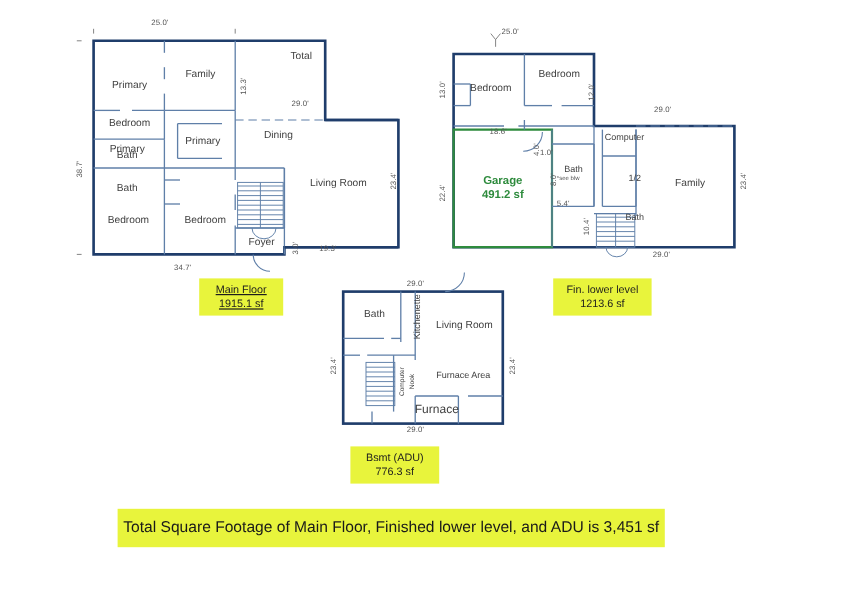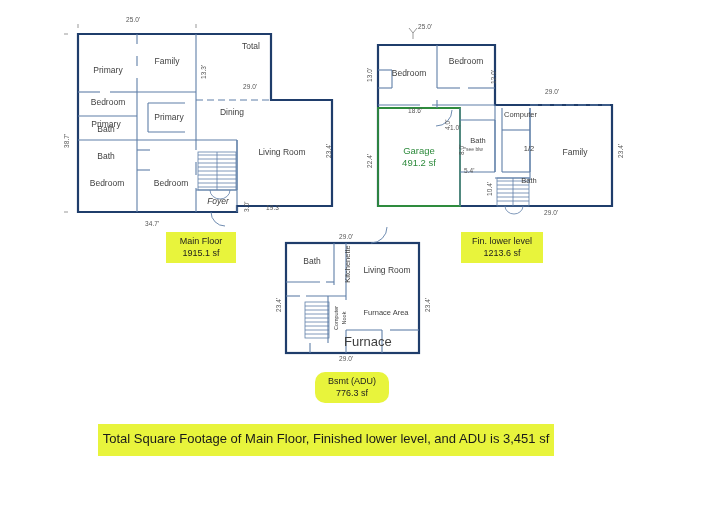--- a/index.html
+++ b/index.html
@@ -48,20 +48,21 @@
   .room-label.vert {
     transform-origin: left top;
     transform: rotate(-90deg);
   }
   .garage-label {
     position: absolute;
     font-size: 9.5px;
     color: #2e8b3d;
     text-align: center;
     line-height: 12px;
+    font-weight: bold;
   }
   .tag {
     position: absolute;
     background: #e8f43c;
     color: #1d1d1d;
     font-size: 9px;
     text-align: center;
     line-height: 12px;
     padding: 3px 6px 4px 6px;
     box-sizing: border-box;
@@ -283,21 +284,21 @@
 <div class="room-label two-line" style="left:80px; top:98px; width:52px;">
   <div>Primary</div>
   <div>Bath</div>
 </div>
 <div class="room-label" style="left:145px; top:112px; width:48px;">Primary</div>
 <div class="room-label" style="left:208px; top:107px; width:48px;">Dining</div>
 <div class="room-label" style="left:82px; top:124px; width:48px;">Bath</div>
 <div class="room-label" style="left:251px; top:147px; width:62px;">Living Room</div>
 <div class="room-label" style="left:82px; top:178px; width:50px;">Bedroom</div>
 <div class="room-label" style="left:146px; top:178px; width:50px;">Bedroom</div>
-<div class="room-label" style="left:199px; top:196px; width:38px;font-style:italic;">Foyer</div>
+<div class="room-label" style="left:199px; top:196px; width:38px;">Foyer</div>
 
 <div class="dim-label" style="left:126px; top:16px;">25.0'</div>
 <div class="dim-label vert" style="left:63px; top:148px;">38.7'</div>
 <div class="dim-label vert" style="left:200px; top:79px;">13.3'</div>
 <div class="dim-label" style="left:243px; top:83px;">29.0'</div>
 <div class="dim-label vert" style="left:325px; top:158px;">23.4'</div>
 <div class="dim-label" style="left:145px; top:220px;">34.7'</div>
 <div class="dim-label vert" style="left:243px; top:212px;">3.0'</div>
 <div class="dim-label" style="left:266px; top:204px;">19.3'</div>
 
@@ -330,33 +331,33 @@
 <div class="dim-label" style="left:545px; top:88px;">29.0'</div>
 <div class="dim-label vert" style="left:617px; top:158px;">23.4'</div>
 <div class="dim-label" style="left:544px; top:209px;">29.0'</div>
 
 <div class="room-label" style="left:293px; top:256px; width:38px;">Bath</div>
 <div class="room-label vert" style="left:343px; top:290px; width:52px; font-size:7.5px;">Kitchenette</div>
 <div class="room-label" style="left:358px; top:265px; width:58px;">Living Room</div>
 <div class="room-label vert" style="left:331px; top:338px; width:40px; font-size:5.5px;">Computer</div>
 <div class="room-label vert" style="left:339px; top:338px; width:40px; font-size:5.5px;">Nook</div>
 <div class="room-label" style="left:355px; top:308px; width:62px; font-size:7.5px;">Furnace Area</div>
-<div class="room-label" style="left:344px; top:337px; width:40px; font-size:13px;">Furnace</div>
+<div class="room-label" style="left:344px; top:337px; width:40px; font-size:10px;">Furnace</div>
 
 <div class="dim-label" style="left:339px; top:233px;">29.0'</div>
 <div class="dim-label vert" style="left:275px; top:312px;">23.4'</div>
 <div class="dim-label vert" style="left:424px; top:312px;">23.4'</div>
 <div class="dim-label" style="left:339px; top:355px;">29.0'</div>
 
-<div class="tag" style="left:166px; top:232px; width:70px;">
+<div class="tag" style="left:166px; top:232px; width:70px;text-decoration:underline;">
   <div>Main Floor</div>
   <div>1915.1 sf</div>
 </div>
 <div class="tag" style="left:461px; top:232px; width:82px;">
   <div>Fin. lower level</div>
   <div>1213.6 sf</div>
 </div>
-<div class="tag" style="left:315px; top:372px; width:74px;border-radius:10px;">
+<div class="tag" style="left:292px; top:372px; width:74px;">
   <div>Bsmt (ADU)</div>
   <div>776.3 sf</div>
 </div>
 
 <div class="banner" style="left:98px; top:424px; width:456px; height:32px;">Total Square Footage of Main Floor, Finished lower level, and ADU is 3,451 sf</div>
 
 </body></html>

